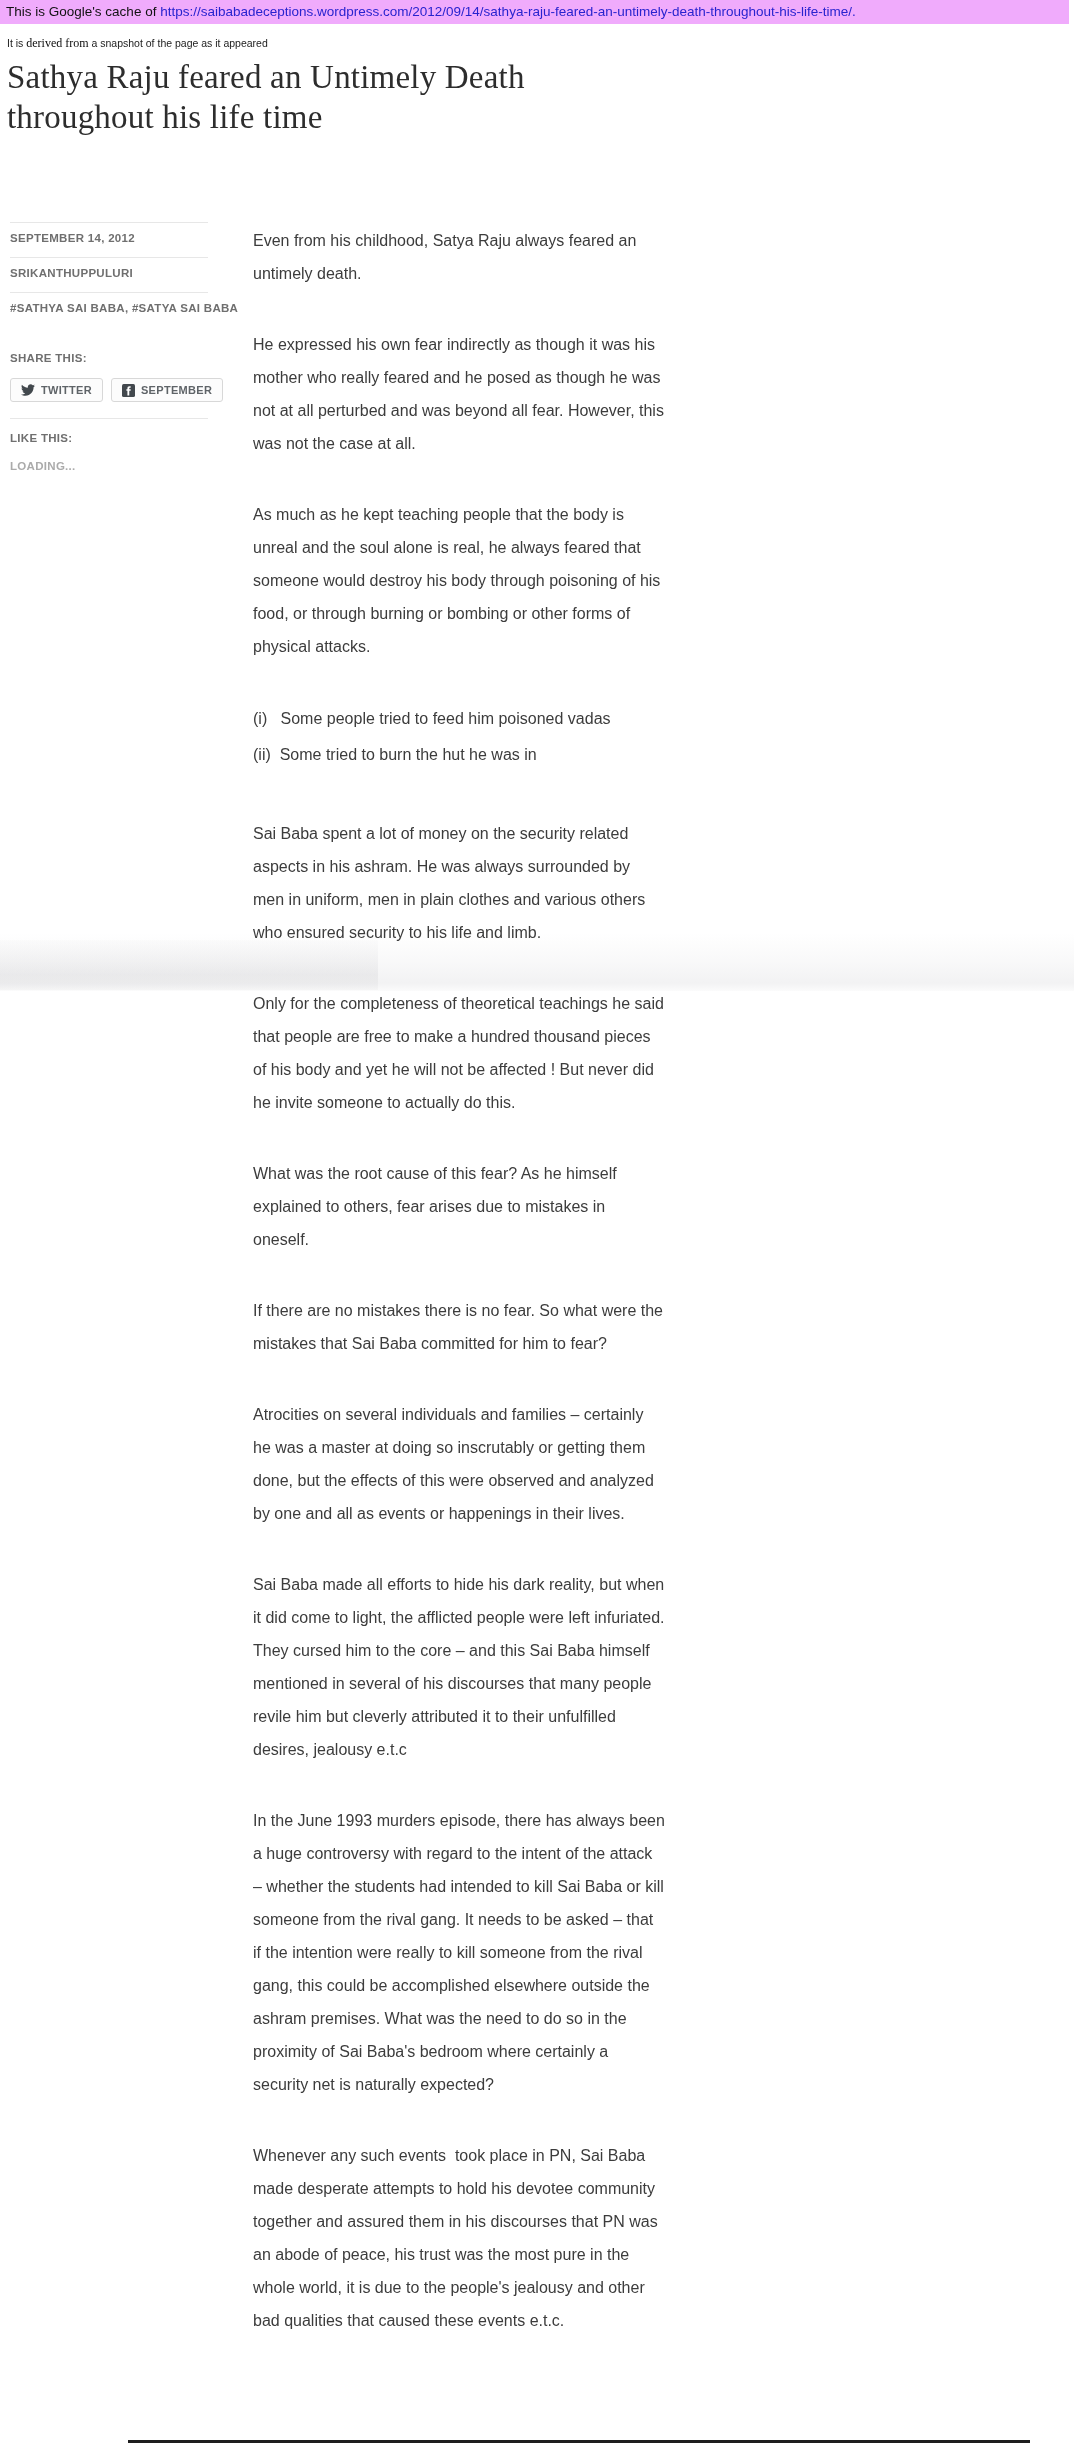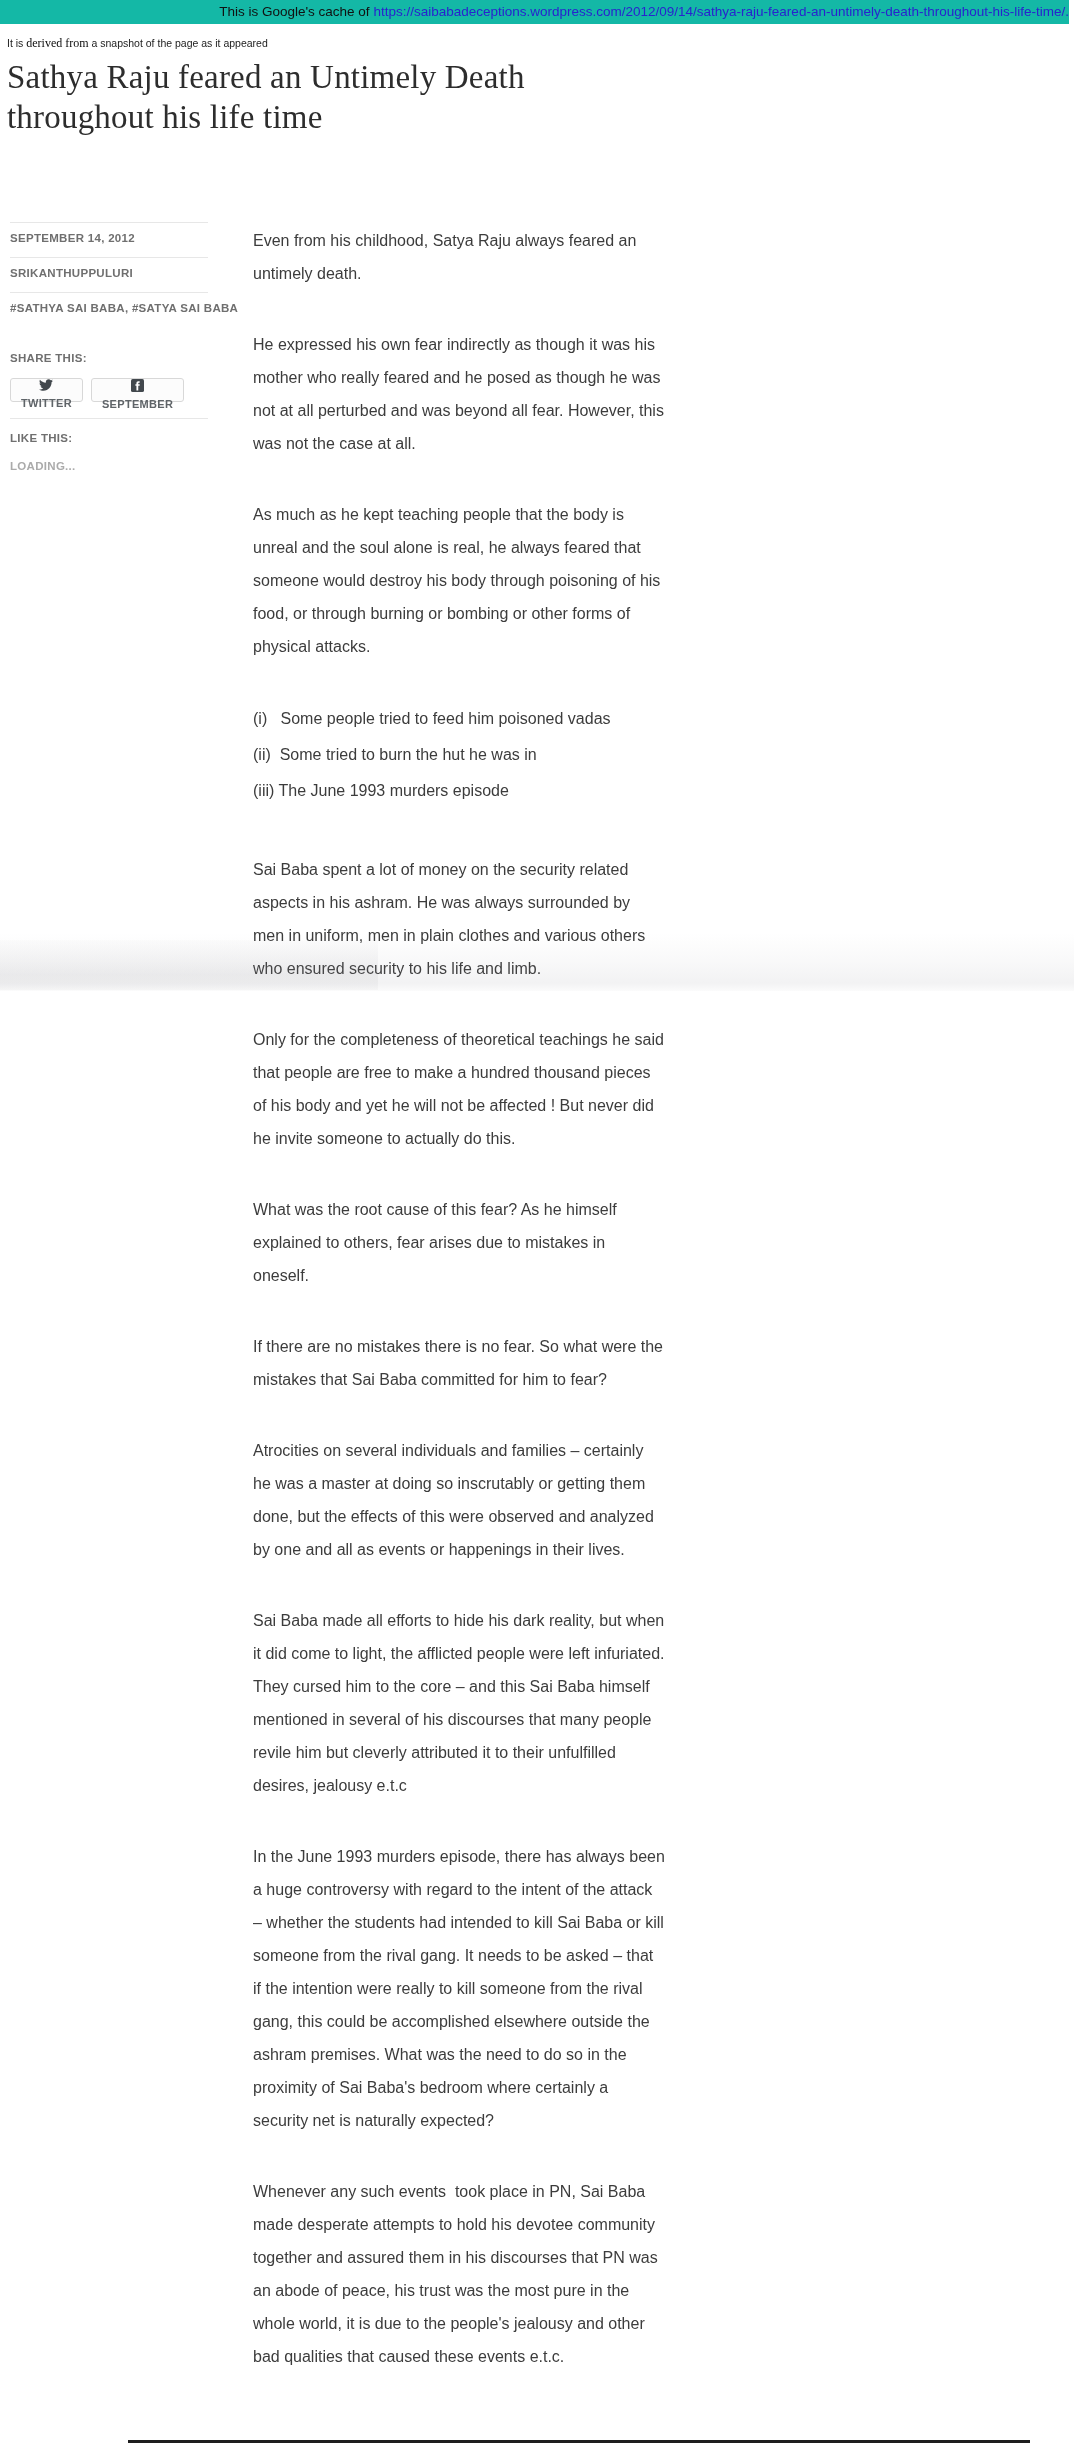--- a/index.html
+++ b/index.html
@@ -11,27 +11,26 @@
     overflow: hidden;
     background: #ffffff;
     font-family: "Liberation Sans", sans-serif;
     color: #3c3c3c;
   }
 
   
   .cache-banner {
     width: 1069px;
     height: 24px;
-    background: #14b8a6;
+    background: #f0abfc;
     font-size: 13.5px;
     line-height: 24px;
     padding-left: 6px;
     color: #111;
     white-space: nowrap;
-    text-align: right;
   }
   .cache-banner a {
     color: #2823cf;
     text-decoration: none;
   }
   .cache-subline {
     padding-left: 7px;
     margin-top: 12px;
     font-size: 10.5px;
     color: #222;
@@ -89,21 +88,20 @@
     padding: 0 10px;
     background: #fcfcfc;
     border: 1px solid #d8d8d8;
     border-radius: 3px;
     font-family: "Liberation Sans", sans-serif;
     font-size: 11px;
     font-weight: 700;
     letter-spacing: 0.3px;
     color: #5f6468;
     cursor: pointer;
-    flex-direction: column;
   }
   .share-btn svg { display: block; }
   .like-divider { border-top: 1px solid #e7e7e7; margin-top: 16px; }
   .like-heading { padding-top: 12px; line-height: 15px; }
   .loading-text { margin-top: 13px; color: #ababab; line-height: 15px; }
 
   
   .post-content {
     width: 412px;
     flex: 0 0 412px;
@@ -201,21 +199,20 @@
       <div>
 
       <p>Even from his childhood, Satya Raju always feared an untimely death.</p>
           <p>He expressed his own fear indirectly as though it was his mother who really feared and he posed as though he was not at all perturbed and was beyond all fear. However, this was not the case at all.</p>
           <p>As much as he kept teaching people that the body is unreal and the soul alone is real, he always feared that someone would destroy his body through poisoning of his food, or through burning or bombing or other forms of physical attacks.</p>
         </div>
       <div class="list-block">
 
       <p>(i)   Some people tried to feed him poisoned vadas</p>
           <p>(ii)  Some tried to burn the hut he was in</p>
-          <p>(iii) The June 1993 murders episode</p>
         </div>
       <div>
 
       <p>Sai Baba spent a lot of money on the security related aspects in his ashram. He was always surrounded by men in uniform, men in plain clothes and various others who ensured security to his life and limb.</p>
           <p>Only for the completeness of theoretical teachings he said that people are free to make a hundred thousand pieces of his body and yet he will not be affected ! But never did he invite someone to actually do this.</p>
           <p>What was the root cause of this fear? As he himself explained to others, fear arises due to mistakes in oneself.</p>
           <p>If there are no mistakes there is no fear. So what were the mistakes that Sai Baba committed for him to fear?</p>
           <p>Atrocities on several individuals and families – certainly he was a master at doing so inscrutably or getting them done, but the effects of this were observed and analyzed by one and all as events or happenings in their lives.</p>
           <p>Sai Baba made all efforts to hide his dark reality, but when it did come to light, the afflicted people were left infuriated. They cursed him to the core – and this Sai Baba himself mentioned in several of his discourses that many people revile him but cleverly attributed it to their unfulfilled desires, jealousy e.t.c</p>
           <p>In the June 1993 murders episode, there has always been a huge controversy with regard to the intent of the attack – whether the students had intended to kill Sai Baba or kill someone from the rival gang. It needs to be asked – that if the intention were really to kill someone from the rival gang, this could be accomplished elsewhere outside the ashram premises. What was the need to do so in the proximity of Sai Baba's bedroom where certainly a security net is naturally expected?</p>

